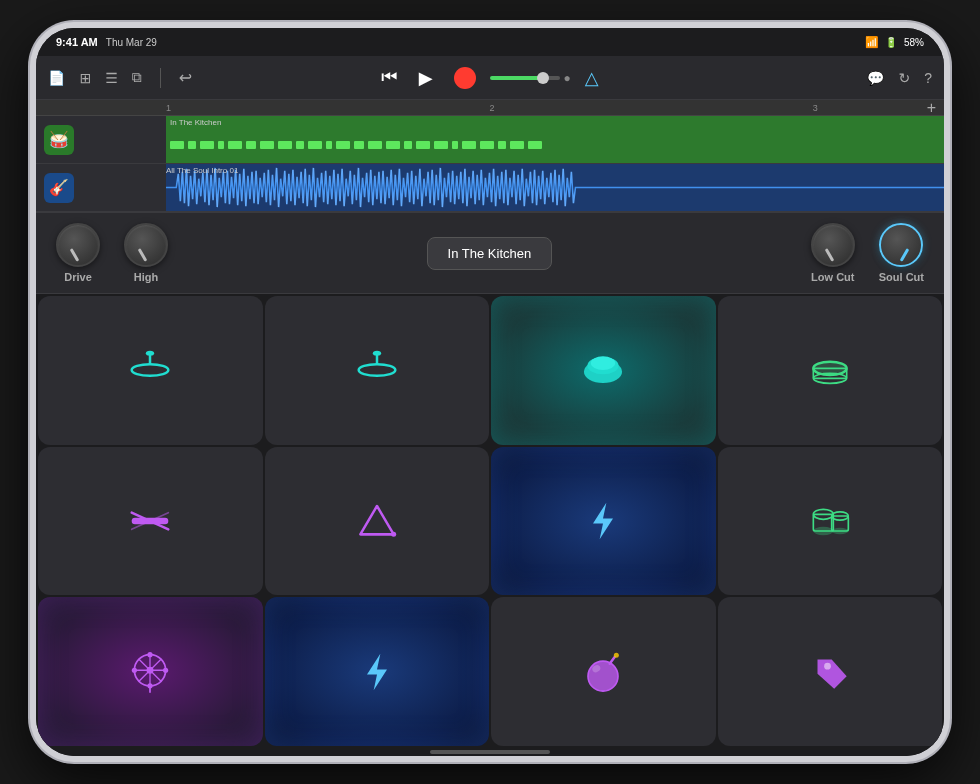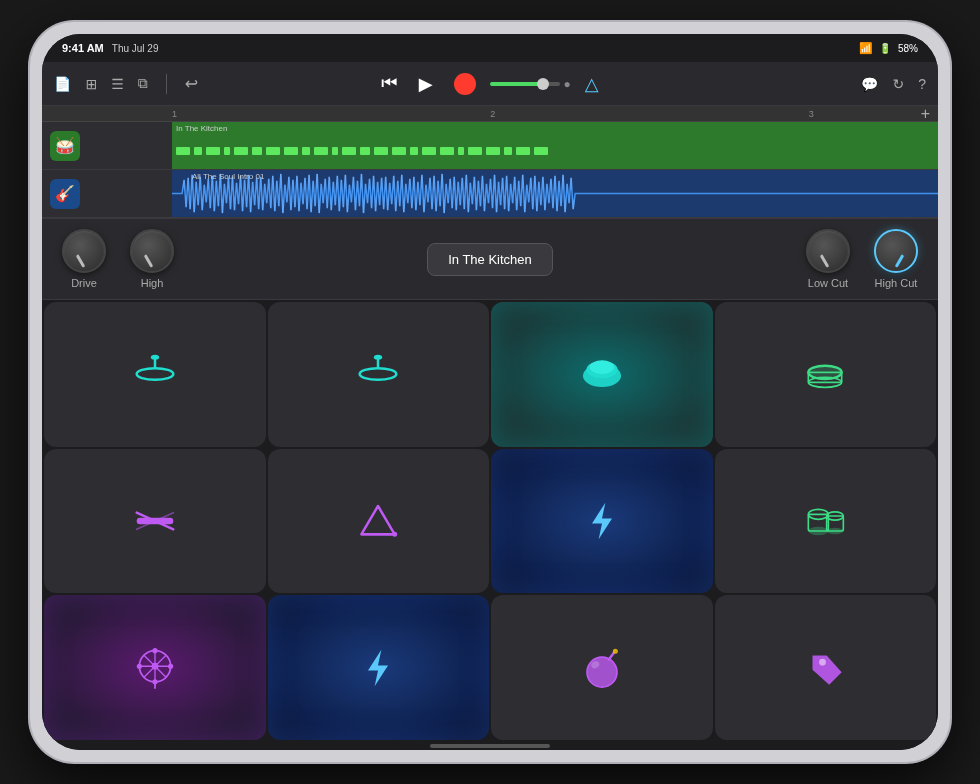--- a/index.html
+++ b/index.html
@@ -12,21 +12,21 @@
       justify-content: center;
       font-family: -apple-system, BlinkMacSystemFont, 'SF Pro Display', sans-serif;
       overflow: hidden;
     }
 
     .device-frame {
       width: 920px;
       height: 740px;
       background: #d0d0d5;
       border-radius: 44px;
-      padding: 12px;
+      padding: 6px;
       box-shadow: 0 0 0 2px #b0b0b8, 0 20px 60px rgba(0,0,0,0.8);
       position: relative;
     }
 
     .device-screen {
       width: 100%;
       height: 100%;
       background: #1c1c1e;
       border-radius: 38px;
       overflow: hidden;
@@ -261,20 +261,21 @@
       transform-origin: bottom center;
       transform: translateX(-50%) rotate(0deg);
     }
     .knob.blue-outline {
       border-color: #5ac8fa;
       box-shadow: 0 0 8px rgba(90,200,250,0.4), 0 2px 6px rgba(0,0,0,0.5);
     }
     .knob-label {
       font-size: 11px;
       color: #aaa;
+      font-weight: bold;
     }
     .preset-name-btn {
       background: #3a3a3e;
       border: 1px solid #555;
       border-radius: 8px;
       color: #fff;
       font-size: 13px;
       padding: 8px 20px;
       cursor: pointer;
     }
@@ -346,21 +347,21 @@
   </style>
 </head>
 <body>
 
 <div class="device-frame">
   <div class="device-screen">
 
     <div class="status-bar">
       <div style="display:flex;gap:8px;align-items:center;">
         <span class="status-time">9:41 AM</span>
-        <span class="status-time" style="font-weight:400;font-size:10px;color:#ccc;">Thu Jul 29</span>
+        <span class="status-time" style="font-weight:400;font-size:10px;color:#ccc;">Thu Mar 29</span>
       </div>
       <div class="status-right">
         <span style="color:#fff;font-size:11px;">📶</span>
         <span style="color:#fff;font-size:10px;">🔋</span>
         <span style="color:#fff;font-size:10px;">58%</span>
       </div>
     </div>
 
     <div class="toolbar">
       <div class="toolbar-left">
@@ -440,21 +441,21 @@
           </div>
         </div>
       </div>
 
       <div class="track-row">
         <div class="track-header">
           <div class="track-icon-box blue">🎸</div>
         </div>
         <div class="track-content">
           <div class="blue-track">
-            <div style="position:absolute;top:2px;left:20px;color:#ccc;font-size:8px;z-index:2;">All The Soul Intro 01</div>
+            <div style="position:absolute;top:2px;left:0;color:#ccc;font-size:8px;z-index:2;">All The Soul Intro 01</div>
             
             <svg class="waveform-svg" viewBox="0 0 760 48" preserveAspectRatio="none">
               <defs>
                 <linearGradient id="waveGrad" x1="0" y1="0" x2="0" y2="1">
                   <stop offset="0%" stop-color="#6ab0ff"></stop>
                   <stop offset="50%" stop-color="#4090ee"></stop>
                   <stop offset="100%" stop-color="#6ab0ff"></stop>
                 </linearGradient>
               </defs>
               <path d="M0,24 L10,24 L12,10 L14,38 L16,8 L18,40 L20,5 L22,43 L24,12 L26,36 L28,7 L30,41 L32,15 L34,33 L36,9 L38,39 L40,6 L42,42 L44,11 L46,37 L48,4 L50,44 L52,14 L54,34 L56,8 L58,40 L60,7 L62,41 L64,13 L66,35 L68,6 L70,42 L72,10 L74,38 L76,5 L78,43 L80,12 L82,36 L84,8 L86,40 L88,7 L90,41 L92,14 L94,34 L96,9 L98,39 L100,6 L102,42 L104,11 L106,37 L108,4 L110,44 L112,15 L114,33 L116,7 L118,41 L120,10 L122,38 L124,6 L126,42 L128,13 L130,35 L132,8 L134,40 L136,5 L138,43 L140,11 L142,37 L144,4 L146,44 L148,14 L150,34 L152,9 L154,39 L156,7 L158,41 L160,12 L162,36 L164,6 L166,42 L168,10 L170,38 L172,5 L174,43 L176,15 L178,33 L180,7 L182,41 L184,11 L186,37 L188,4 L190,44 L192,14 L194,34 L196,9 L198,39 L200,6 L202,42 L204,12 L206,36 L208,8 L210,40 L212,7 L214,41 L216,13 L218,35 L220,6 L222,42 L224,11 L226,37 L228,5 L230,43 L232,14 L234,34 L236,9 L238,39 L240,7 L242,41 L244,12 L246,36 L248,5 L250,43 L252,15 L254,33 L256,8 L258,40 L260,6 L262,42 L264,11 L266,37 L268,4 L270,44 L272,14 L274,34 L276,9 L278,39 L280,7 L282,41 L284,12 L286,36 L288,8 L290,40 L292,5 L294,43 L296,13 L298,35 L300,7 L302,41 L304,11 L306,37 L308,6 L310,42 L312,14 L314,34 L316,9 L318,39 L320,5 L322,43 L324,12 L326,36 L328,8 L330,40 L332,6 L334,42 L336,14 L338,34 L340,7 L342,41 L344,11 L346,37 L348,5 L350,43 L352,15 L354,33 L356,8 L358,40 L360,6 L362,42 L364,12 L366,36 L368,7 L370,41 L372,14 L374,34 L376,9 L378,39 L380,6 L382,42 L384,11 L386,37 L388,5 L390,43 L392,14 L394,34 L396,8 L398,40 L400,24 L760,24" stroke="url(#waveGrad)" stroke-width="1.5" fill="none"></path>
@@ -486,21 +487,21 @@
         <div class="knob-group">
           <div class="knob">
             <div class="knob-indicator" style="transform:translateX(-50%) rotate(-30deg);"></div>
           </div>
           <span class="knob-label">Low Cut</span>
         </div>
         <div class="knob-group">
           <div class="knob blue-outline">
             <div class="knob-indicator" style="transform:translateX(-50%) rotate(30deg);background:#5ac8fa;"></div>
           </div>
-          <span class="knob-label">High Cut</span>
+          <span class="knob-label">Soul Cut</span>
         </div>
       </div>
     </div>
 
     <div class="pad-grid">
 
       <div class="pad">
 
         <svg viewBox="0 0 60 60" width="50" height="50">
           <ellipse cx="30" cy="30" rx="22" ry="7" fill="none" stroke="#20ddd0" stroke-width="3"></ellipse>

